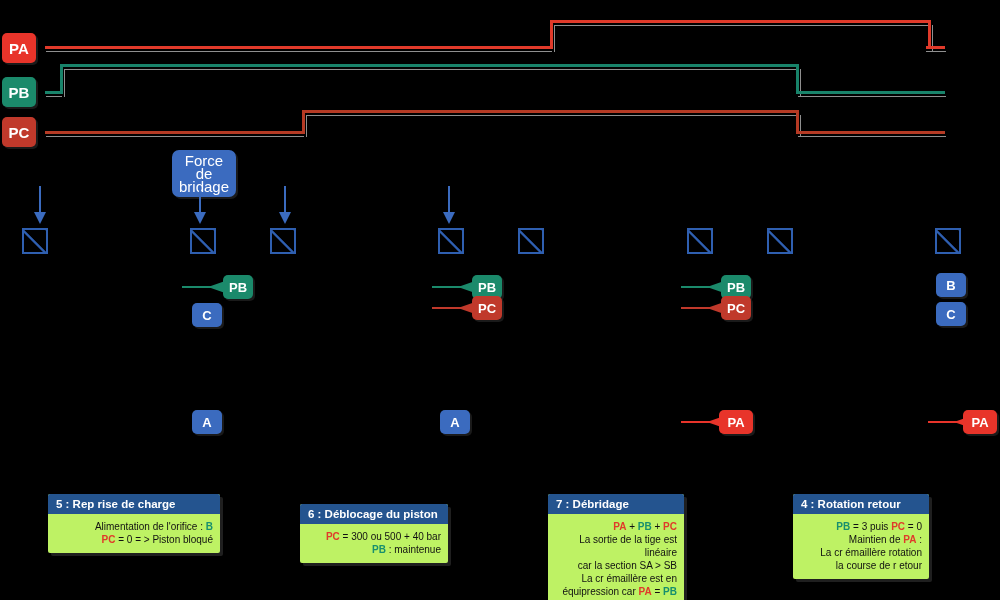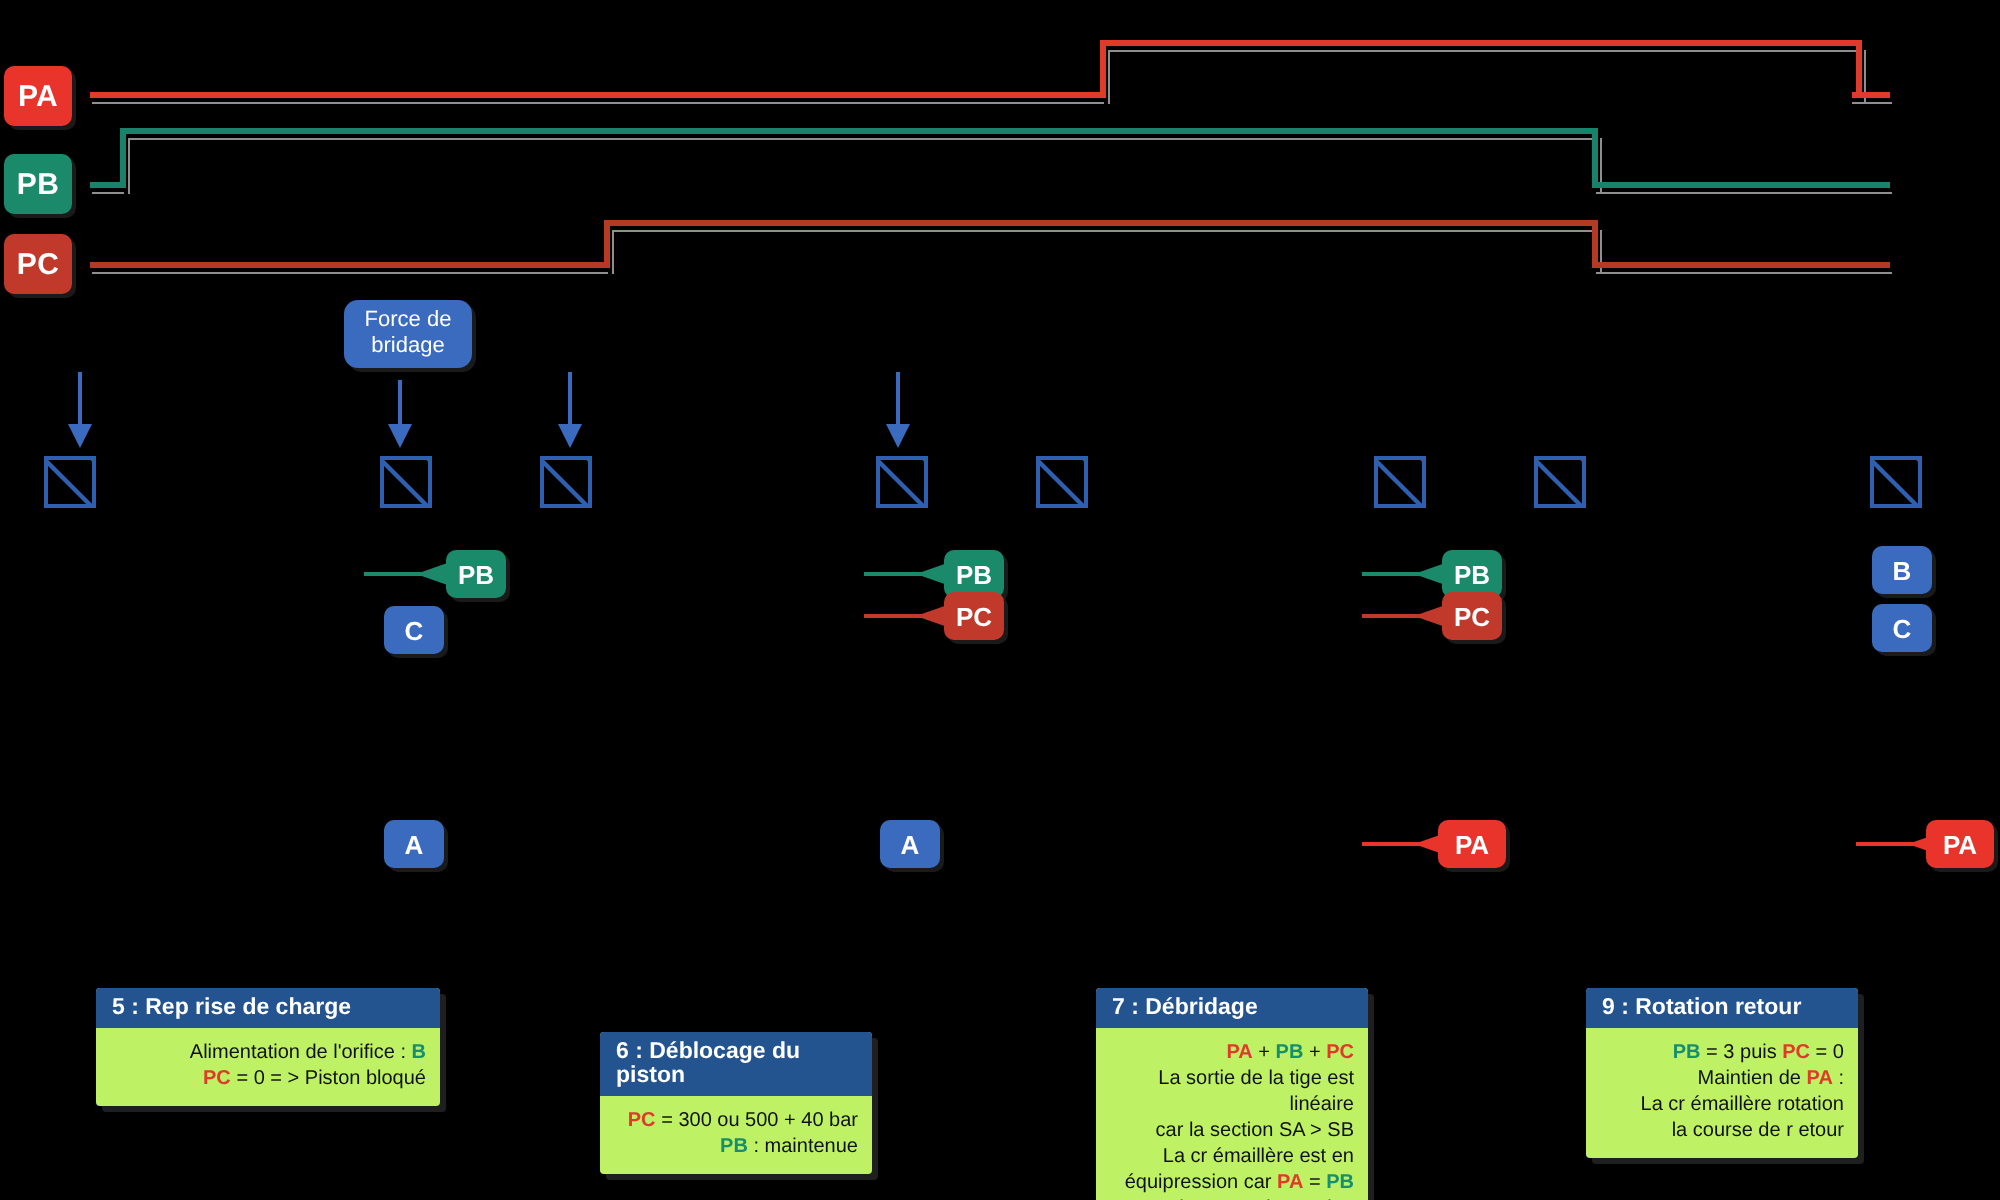--- a/index.html
+++ b/index.html
@@ -16,21 +16,21 @@
   
   .wseg{position:absolute;background:#d63a2b;}
   .wseg.h{height:3px;}
   .wseg.v{width:3px;}
   .shadow{position:absolute;background:#8f8f8f;}
   .shadow.h{height:1px;}
   .shadow.v{width:1px;}
 
   
   .callout{position:absolute;background:#3b6bbf;border-radius:7px;color:#fff;
-           text-align:center;font-size:11px;line-height:13px;padding:4px 6px;
+           text-align:center;font-size:15px;line-height:13px;padding:4px 6px;
            box-shadow:2px 2px 0 rgba(255,255,255,.10);}
 
   
   .clamp{position:absolute;width:26px;height:26px;border:2px solid #2f5fb0;
          box-sizing:border-box;overflow:hidden;}
   .clamp i{position:absolute;left:-10px;top:-10px;width:50px;height:2px;
            background:#2f5fb0;transform:rotate(45deg);transform-origin:left top;}
   .clamp i.b{left:-2px;top:-2px;}
   .clamp i.c{left:10px;top:-14px;}
 
@@ -252,40 +252,40 @@
     <span>PA</span>
   </div>
 
   <div class="stepbox" style="left:48px;top:494px;width:172px;">
     <div class="hd">5 : Rep rise de charge</div>
     <div class="bd">
         <div><span>Alimentation de l'orifice : </span><span class="grn">B</span></div>
         <div><span class="red">PC</span><span> = 0 = &gt; Piston bloqué</span></div>
       </div>
   </div>
-  <div class="stepbox" style="left:300px;top:516px;width:136px;">
+  <div class="stepbox" style="left:300px;top:504px;width:148px;">
     <div class="hd">6 : Déblocage du piston</div>
     <div class="bd">
         <div><span class="red">PC</span><span> = 300 ou 500 + 40    bar</span></div>
         <div><span class="grn">PB</span><span> : maintenue</span></div>
       </div>
   </div>
   <div class="stepbox" style="left:548px;top:494px;width:136px;">
     <div class="hd">7 : Débridage</div>
     <div class="bd">
         <div><span class="red">PA</span><span> + </span><span class="grn">PB</span><span> + </span><span class="red">PC</span></div>
         <div><span>La sortie de  la tige est linéaire</span></div>
         <div><span>car  la section SA &gt; SB</span></div>
         <div><span>La cr émaillère est en</span></div>
         <div><span>équipression car  </span><span class="red">PA</span><span> = </span><span class="grn">PB</span></div>
         <div><span>donc pas de rotation</span></div>
       </div>
   </div>
   <div class="stepbox" style="left:793px;top:494px;width:136px;">
-    <div class="hd">9 : Rotation retour</div>
+    <div class="hd">4 : Rotation retour</div>
     <div class="bd">
         <div><span class="grn">PB</span><span> = 3  puis </span><span class="red">PC</span><span> = 0</span></div>
         <div><span> </span></div>
         <div><span>Maintien de </span><span class="red">PA</span><span> :</span></div>
         <div><span>La cr émaillère rotation</span></div>
         <div><span>la course de r etour</span></div>
       </div>
   </div>
 
 </div>

